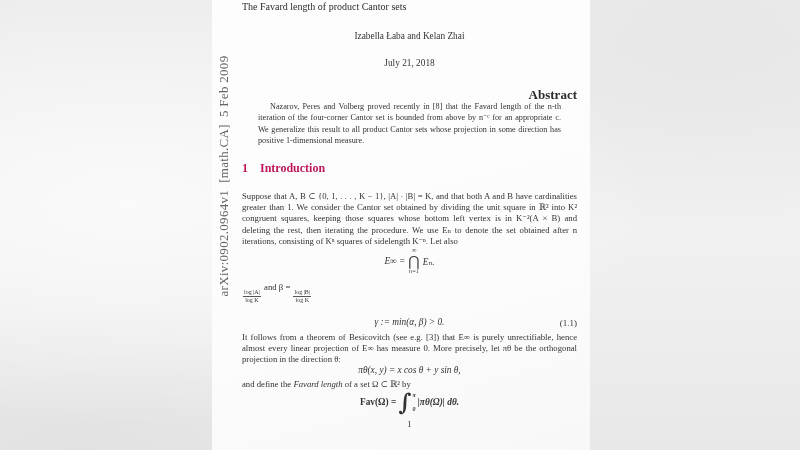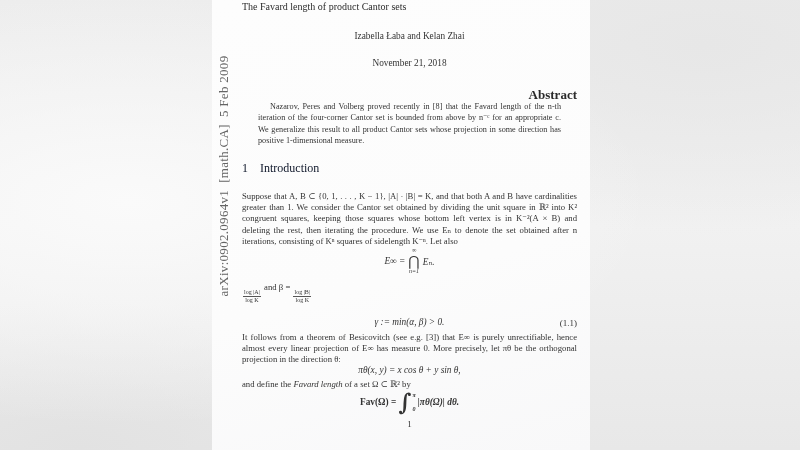--- a/index.html
+++ b/index.html
@@ -34,21 +34,21 @@
   .content > div { position: absolute; left: 0; width: 100%; }
 
   .title    { top: 1px;  text-align: left; font-size: 10px; color: #2b2b2b; }
   .authors  { top: 31px; text-align: center; font-size: 9.3px; }
   .date     { top: 58px; text-align: center; font-size: 9.3px; }
   .abs-head { top: 87px; text-align: right; font-size: 13px; font-weight: bold; color: #2b2b2b; }
   .abs-body {
     top: 101px; left: 16px !important; width: 303px !important;
     font-size: 8.2px; line-height: 11.3px; text-align: justify; text-indent: 12px;
   }
-  .sec-head { top: 161px; font-size: 12px; font-weight: normal; color: #0f172a; }
+  .sec-head { top: 161px; font-size: 12px; font-weight: bold; color: #be185d; }
   .sec-head .sec-num { margin-right: 12px; }
 
   .para { font-size: 8.7px; line-height: 11.2px; text-align: justify; }
   .p1 { top: 191px; }
   .p2 { top: 282px; }
   .p3 { top: 332px; }
   .fav-line { top: 379px; font-size: 8.7px; }
 
   .emph { font-style: italic; }
 
@@ -90,21 +90,21 @@
 <div class="page"></div>
 
 <div class="stamp-anchor">
   <span class="stamp">arXiv:0902.0964v1  [math.CA]  5 Feb 2009</span>
 </div>
 
 <div class="content">
 
   <div class="title">The Favard length of product Cantor sets</div>
   <div class="authors">Izabella Łaba and Kelan Zhai</div>
-  <div class="date">November 21, 2018</div>
+  <div class="date">July 21, 2018</div>
 
   <div class="abs-head">Abstract</div>
   <div class="abs-body">Nazarov, Peres and Volberg proved recently in [8] that the Favard length of the n-th iteration of the four-corner Cantor set is bounded from above by n⁻ᶜ for an appropriate c. We generalize this result to all product Cantor sets whose projection in some direction has positive 1-dimensional measure.</div>
 
   <div class="sec-head">
     <span class="sec-num">1</span><span>Introduction</span>
   </div>
 
   <div class="para p1">Suppose that A, B ⊂ {0, 1, . . . , K − 1}, |A| · |B| = K, and that both A and B have cardinalities greater than 1. We consider the Cantor set obtained by dividing the unit square in ℝ² into K² congruent squares, keeping those squares whose bottom left vertex is in K⁻²(A × B) and deleting the rest, then iterating the procedure. We use Eₙ to denote the set obtained after n iterations, consisting of Kⁿ squares of sidelength K⁻ⁿ. Let also</div>
 

